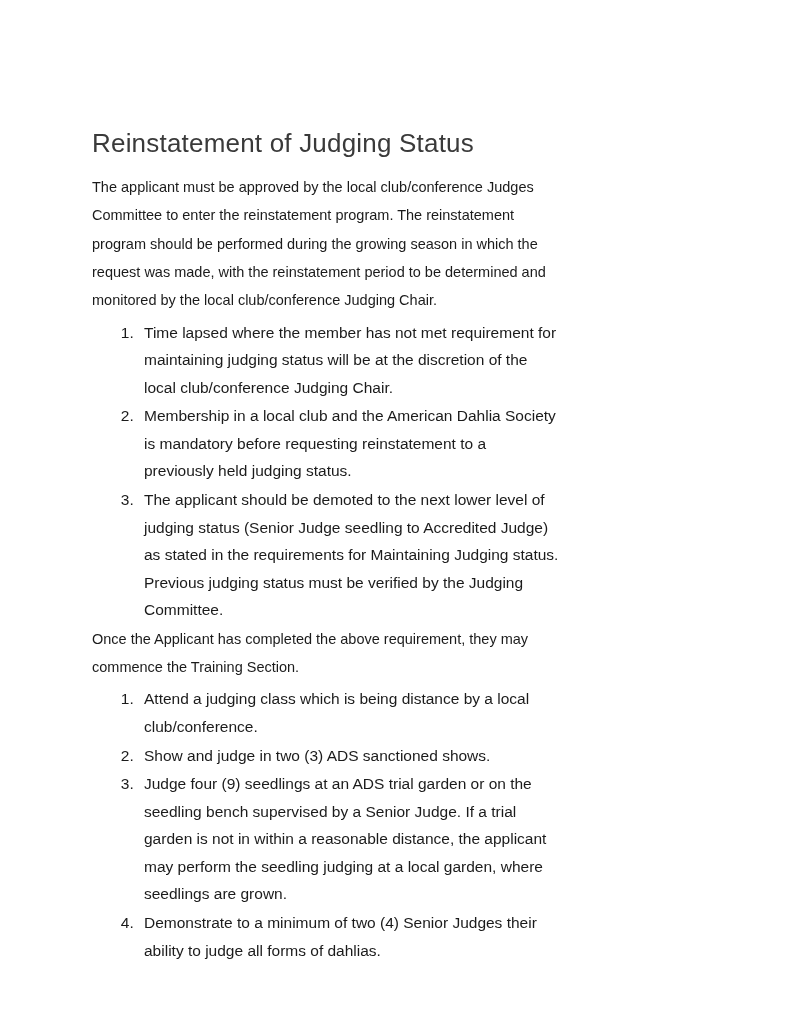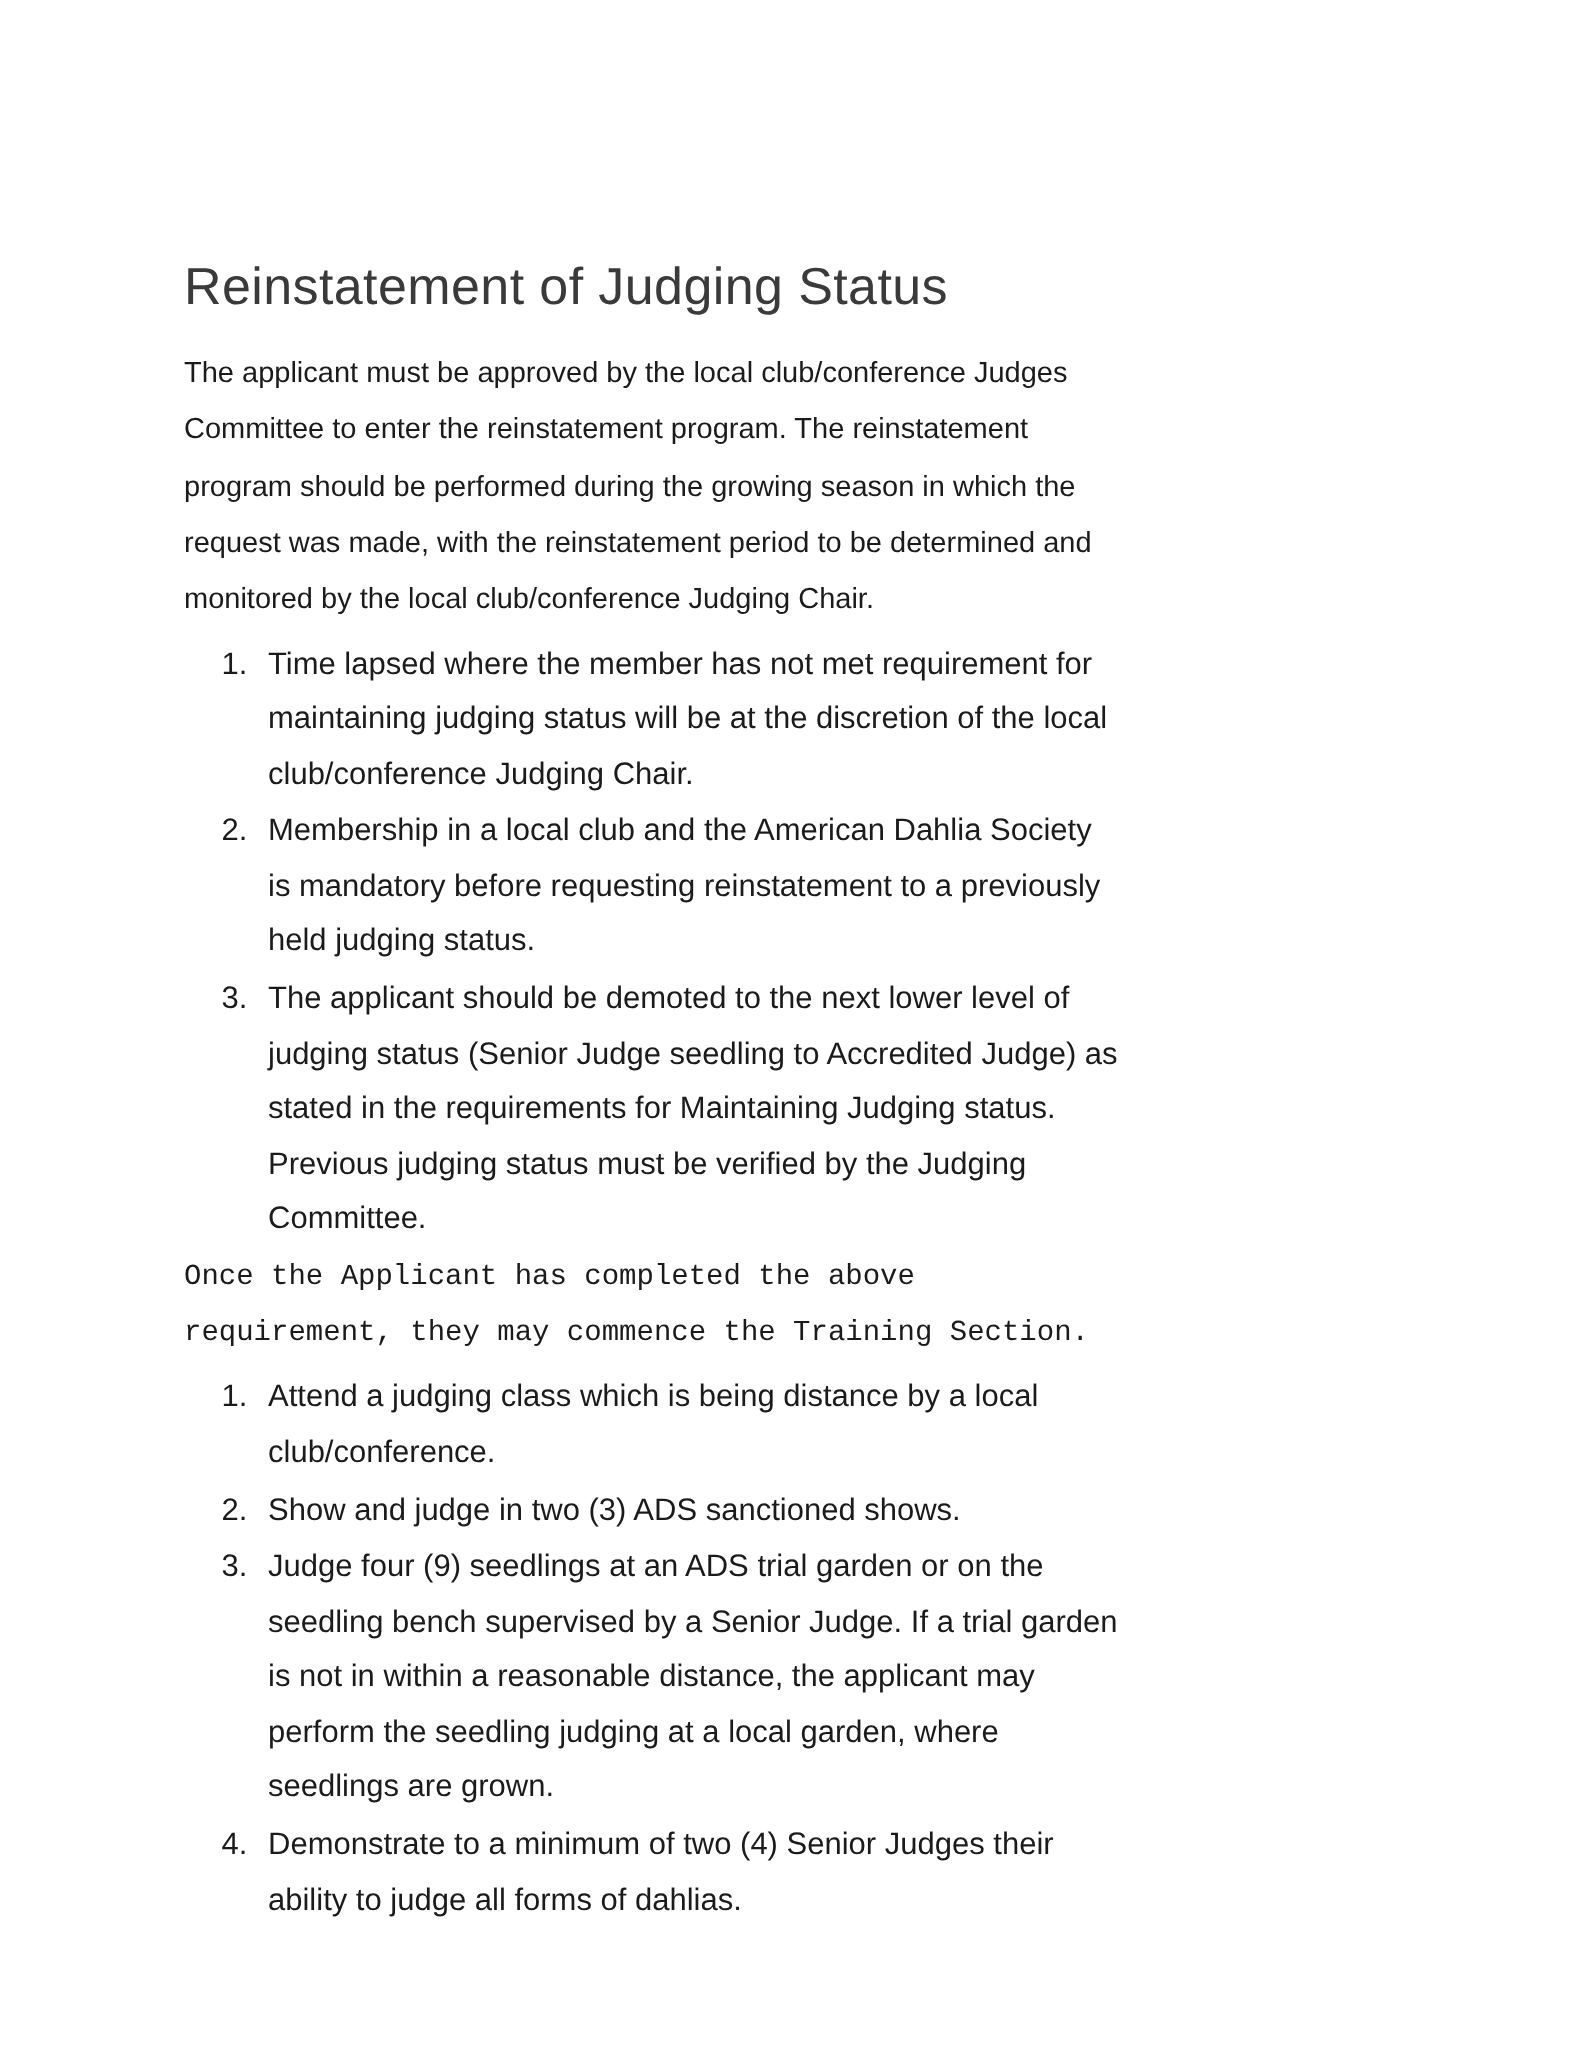--- a/index.html
+++ b/index.html
@@ -47,24 +47,24 @@
   ol.numbered {
     margin: 4px 0 0 0;
     padding-left: 36px;
     font-size: 15.5px;
     line-height: 1.78;
     color: #1b1b1b;
   }
   ol.numbered > li {
     margin-bottom: 1px;
     padding-left: 6px;
+    margin-left: 10px;
   }
   .after-list-para {
     margin-top: 12px;
-    font-family: Liberation Mono, monospace;
   }
 </style>
 </head>
 <body>
 
 <div class="page">
 
   <h1 class="doc-title">Reinstatement of Judging Status</h1>
 
   <p class="body-text">The applicant must be approved by the local club/conference Judges Committee to enter the reinstatement program. The reinstatement program should be performed during the growing season in which the request was made, with the reinstatement period to be determined and monitored by the local club/conference Judging Chair.</p>

